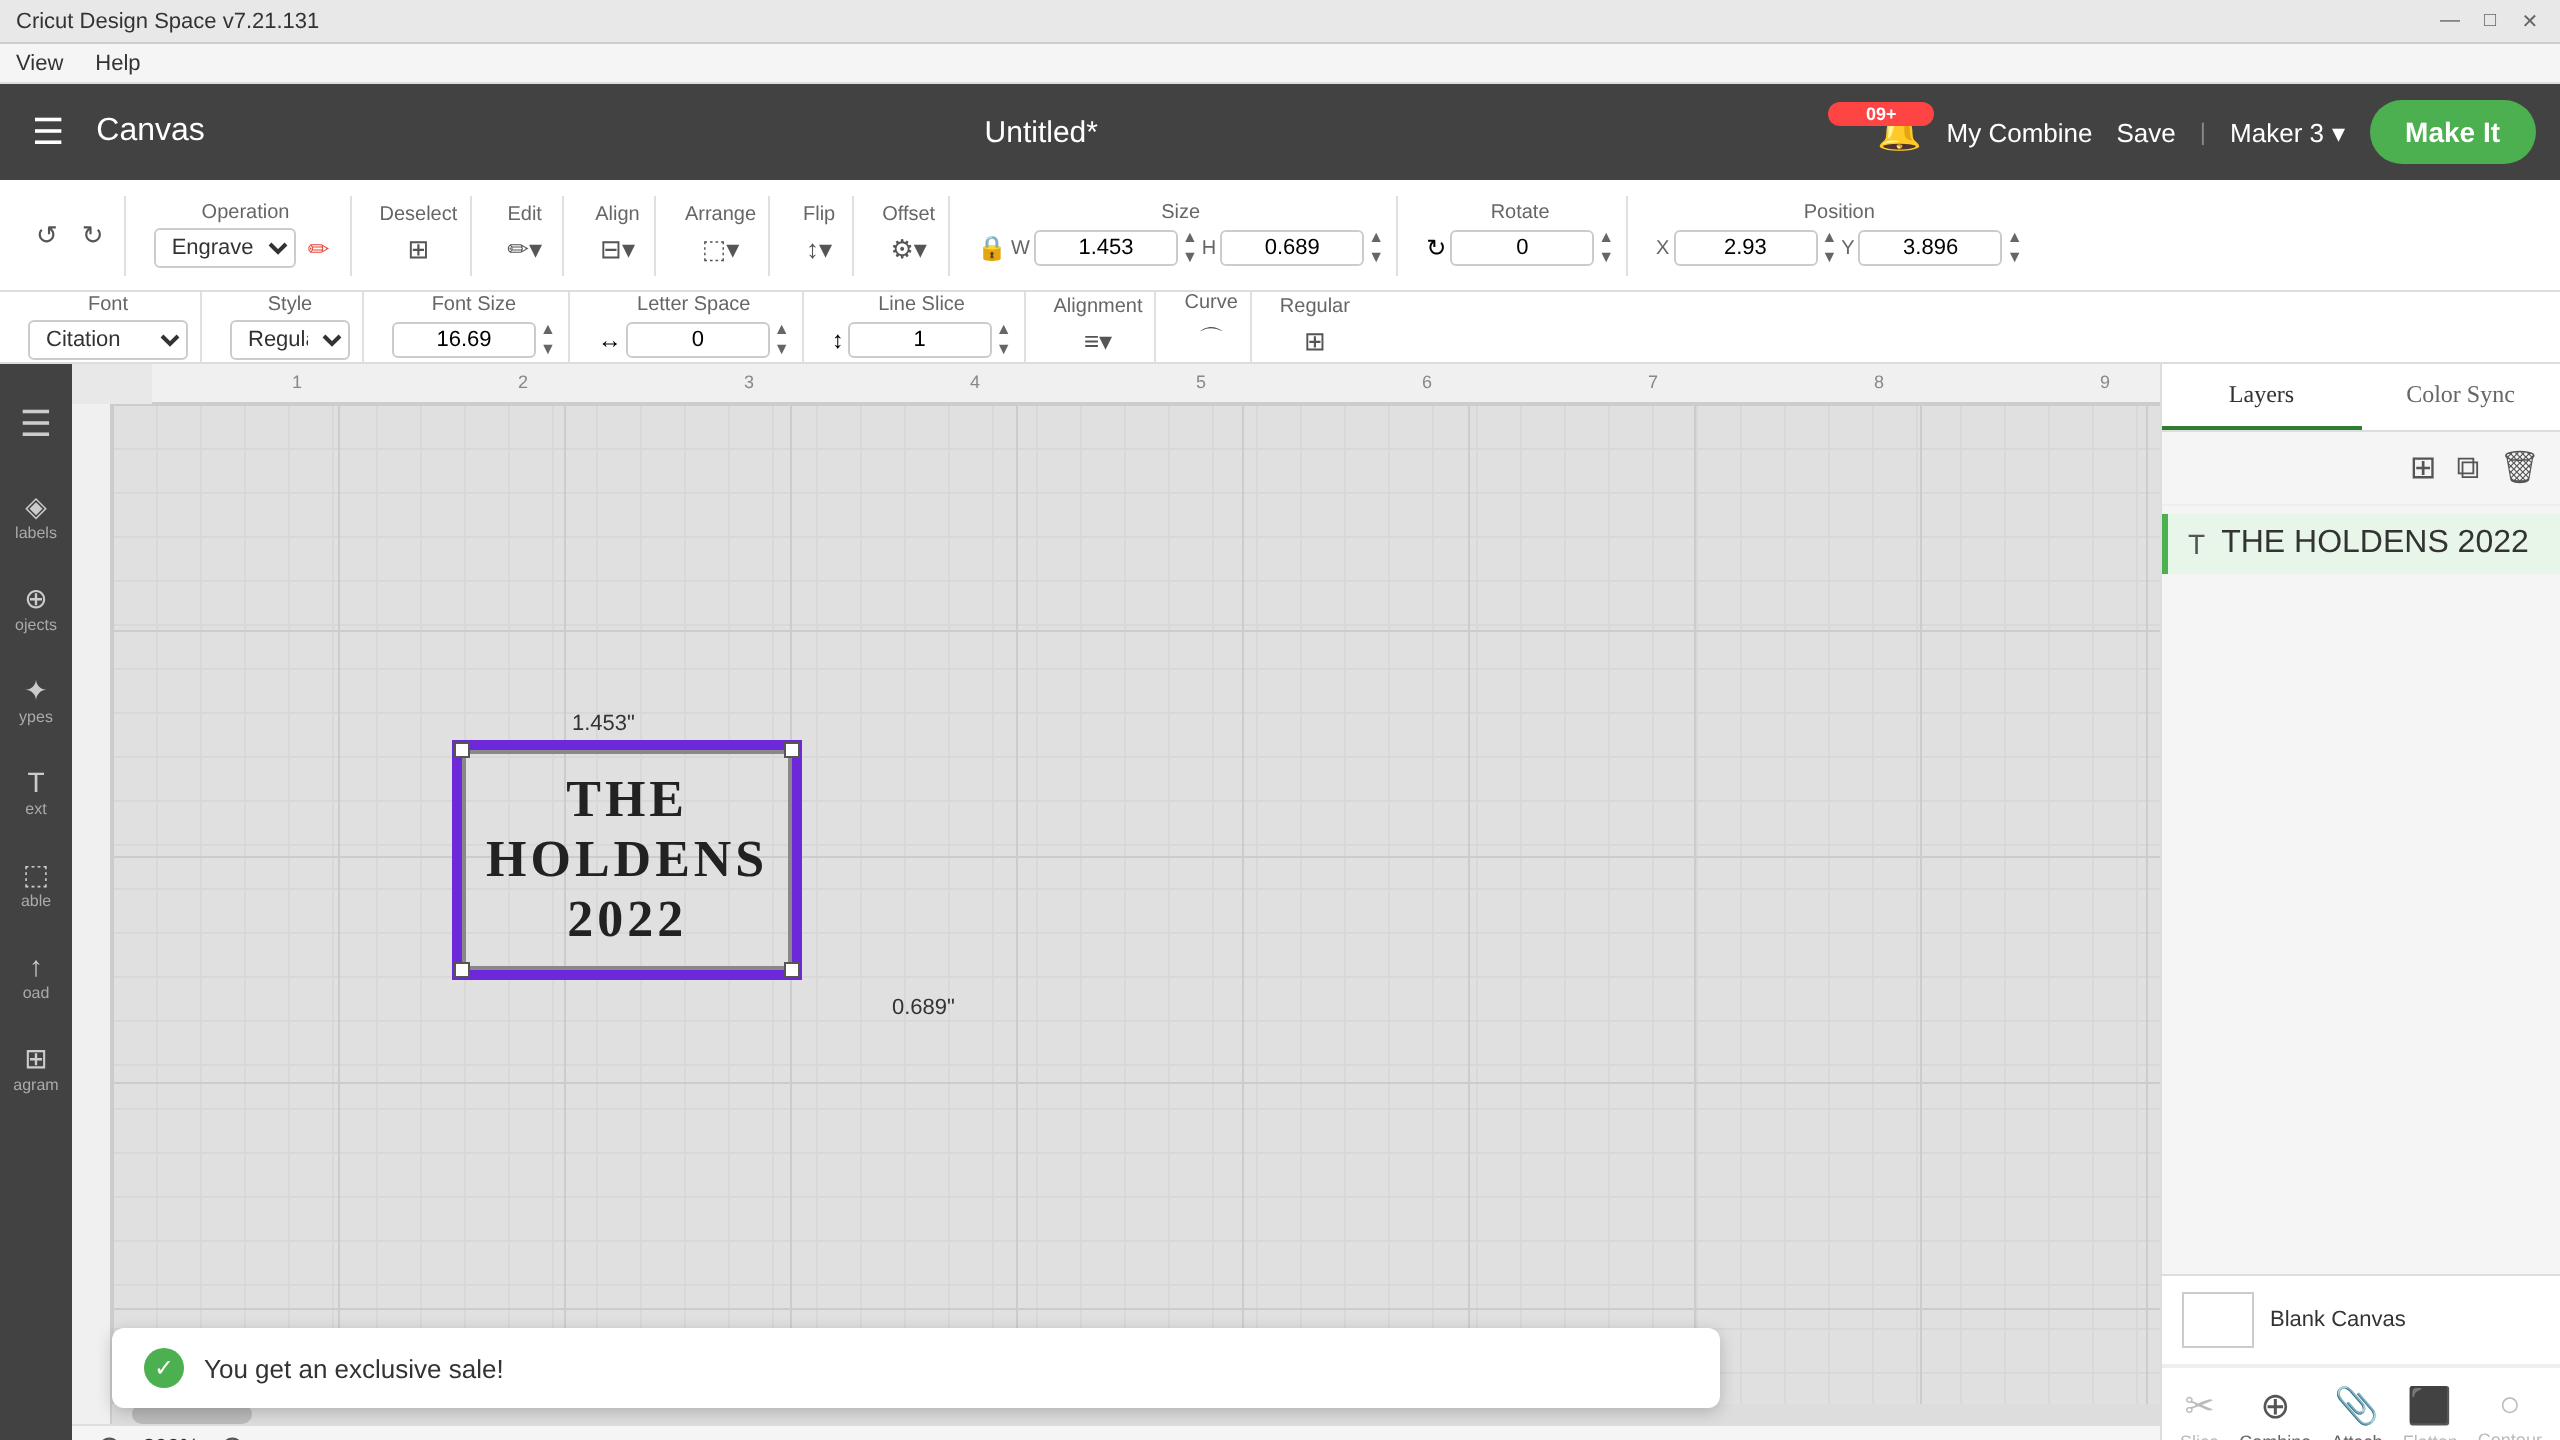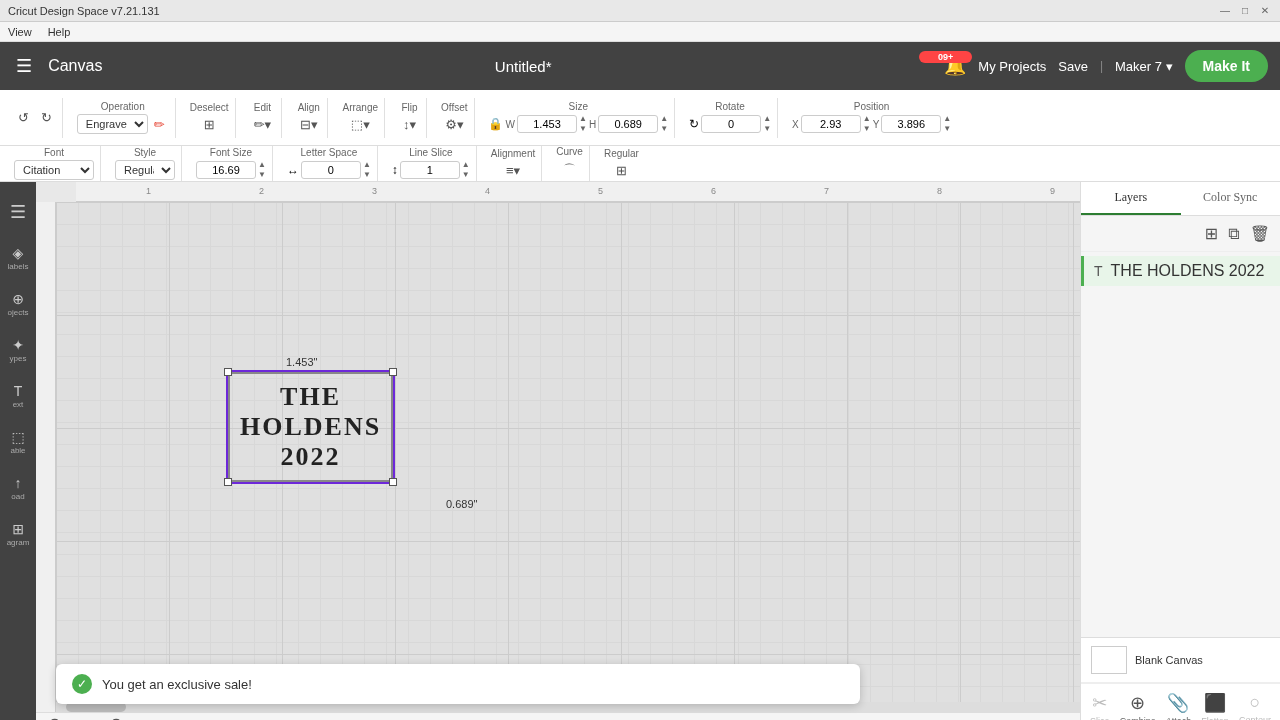--- a/index.html
+++ b/index.html
@@ -29,21 +29,21 @@
     #make-it-btn { background: #4CAF50; color: white; padding: 8px 18px; border-radius: 20px; font-size: 14px; font-weight: bold; cursor: pointer; border: none; }
 
     
     #toolbar { height: 56px; background: #ffffff; border-bottom: 1px solid #ddd; display: flex; align-items: center; padding: 0 8px; gap: 8px; overflow: hidden; }
     .toolbar-group { display: flex; align-items: center; gap: 4px; padding: 0 6px; border-right: 1px solid #e0e0e0; height: 40px; }
     .toolbar-group:last-child { border-right: none; }
     .toolbar-label { font-size: 10px; color: #666; display: block; margin-bottom: 2px; }
     .toolbar-item { display: flex; flex-direction: column; align-items: center; }
     .toolbar-btn { background: none; border: none; cursor: pointer; color: #555; font-size: 13px; padding: 2px 4px; border-radius: 3px; display: flex; align-items: center; gap: 2px; }
     .toolbar-select { border: 1px solid #ccc; border-radius: 3px; font-size: 11px; padding: 2px 4px; background: white; color: #333; cursor: pointer; }
-    .num-input { width: 60px; border: 1px solid #ccc; border-radius: 3px; font-size: 11px; padding: 2px 4px; text-align: center; }
+    .num-input { width: 72px; border: 1px solid #ccc; border-radius: 3px; font-size: 11px; padding: 2px 4px; text-align: center; }
     .num-input-group { display: flex; align-items: center; gap: 2px; }
     .spin-btn { background: none; border: none; cursor: pointer; font-size: 8px; padding: 0; line-height: 1; color: #666; display: flex; flex-direction: column; }
     .spin-btn span { display: block; line-height: 1.2; }
 
     
     #main { display: flex; height: calc(720px - 22px - 20px - 48px - 56px - 22px); }
 
     
     #left-sidebar { width: 36px; background: #424242; display: flex; flex-direction: column; align-items: center; padding: 8px 0; gap: 2px; flex-shrink: 0; }
     .sidebar-icon { width: 30px; height: 44px; display: flex; flex-direction: column; align-items: center; justify-content: center; color: #ccc; cursor: pointer; border-radius: 4px; font-size: 18px; gap: 2px; }
@@ -59,21 +59,21 @@
     .grid-canvas { position: absolute; top: 0; left: 0; width: 100%; height: 100%; background-image: 
       linear-gradient(to right, #ccc 1px, transparent 1px),
       linear-gradient(to bottom, #ccc 1px, transparent 1px);
       background-size: 113px 113px; }
     .grid-canvas-minor { position: absolute; top: 0; left: 0; width: 100%; height: 100%; background-image: 
       linear-gradient(to right, #d8d8d8 1px, transparent 1px),
       linear-gradient(to bottom, #d8d8d8 1px, transparent 1px);
       background-size: 22px 22px; }
 
     
-    #text-element { position: absolute; top: 168px; left: 170px; border: 2px solid #6d28d9; cursor: move; }
+    #text-element { position: absolute; top: 168px; left: 170px; border: 5px solid #6d28d9; cursor: move; }
     .resize-handle { width: 8px; height: 8px; border: 1px solid #555; background: white; position: absolute; }
     .resize-handle.tl { top: -4px; left: -4px; cursor: nw-resize; }
     .resize-handle.tr { top: -4px; right: -4px; cursor: ne-resize; }
     .resize-handle.bl { bottom: -4px; left: -4px; cursor: sw-resize; }
     .resize-handle.br { bottom: -4px; right: -4px; cursor: se-resize; }
     
     #text-content { padding: 8px 10px; text-align: center; font-family: 'Georgia', serif; font-weight: bold; font-size: 26px; color: #222; line-height: 1.15; letter-spacing: 2px; text-transform: uppercase; border: 2px solid #888; background: transparent; min-width: 160px; }
 
     
     #dim-width { position: absolute; top: 154px; left: 230px; font-size: 11px; color: #333; }
@@ -134,25 +134,25 @@
 
 <div id="topnav">
   <span id="hamburger">☰</span>
   <span id="canvas-title">Canvas</span>
   <span id="center-title">Untitled*</span>
   <div id="nav-right">
     <span id="notification-btn">
       🔔
       <span id="notif-badge">09+</span>
     </span>
-    <span id="my-projects-btn">My Projects</span>
+    <span id="my-projects-btn">My Combine</span>
     <span id="save-btn">Save</span>
     <span id="divider">|</span>
     <span id="maker-btn">
-      <span>Maker 7</span>
+      <span>Maker 3</span>
       <span>▾</span>
     </span>
     <button id="make-it-btn">Make It</button>
   </div>
 </div>
 
 <div id="toolbar">
 
   <div class="toolbar-group">
     <button class="toolbar-btn">↺</button>

